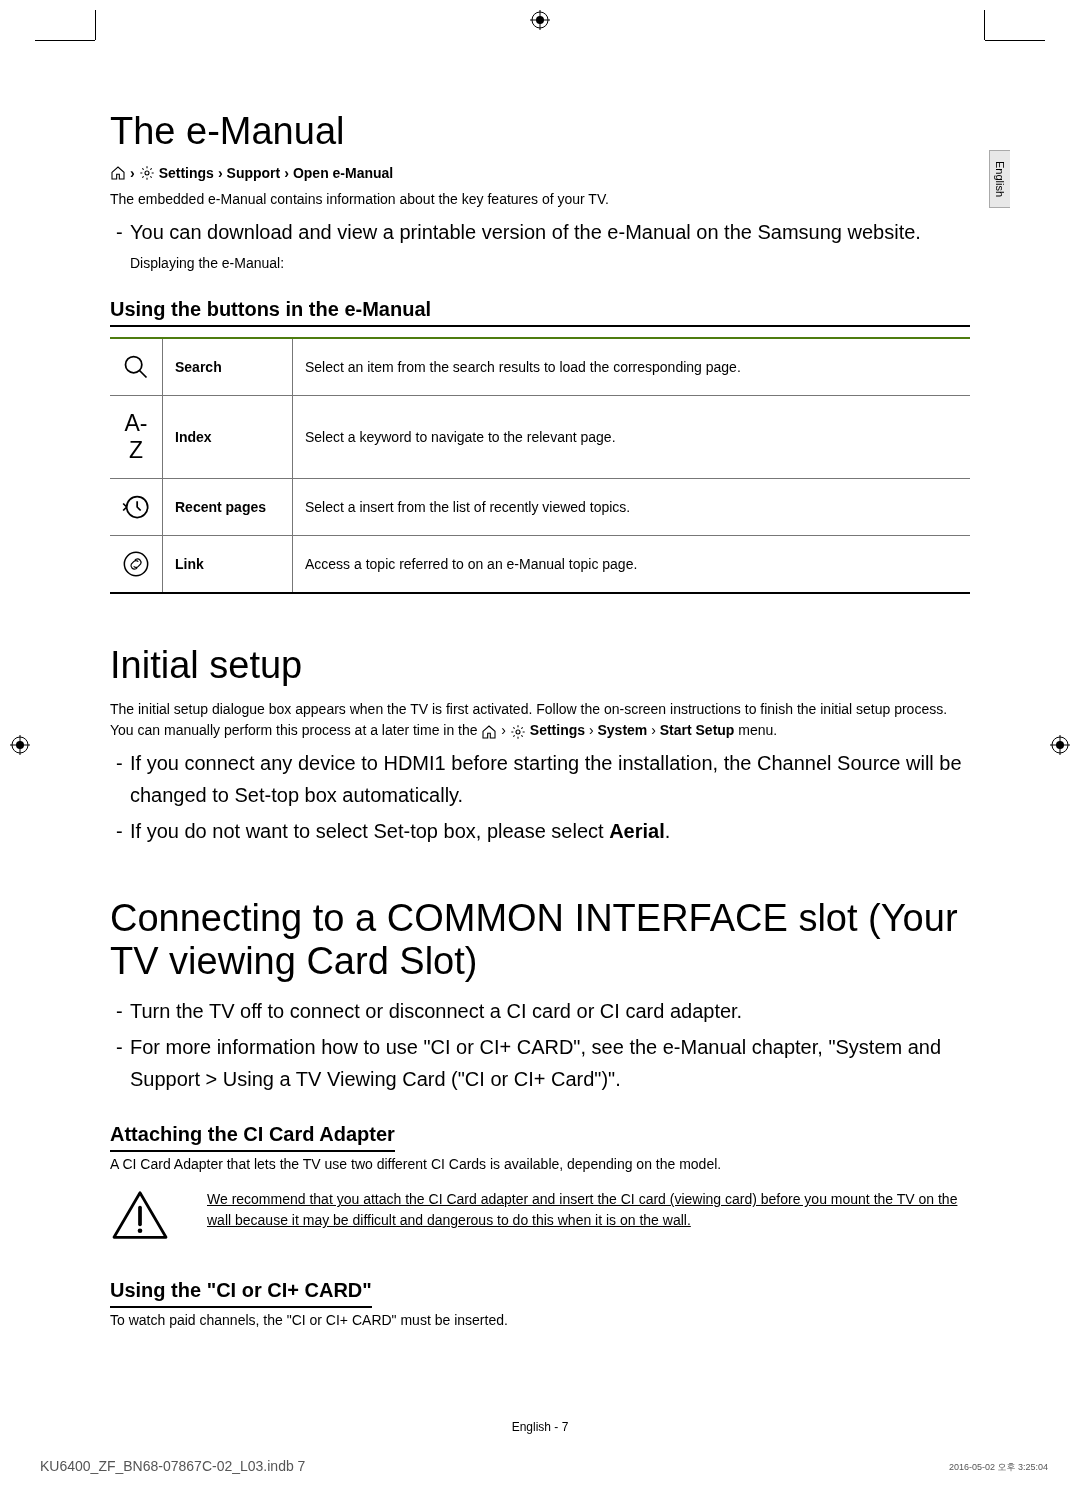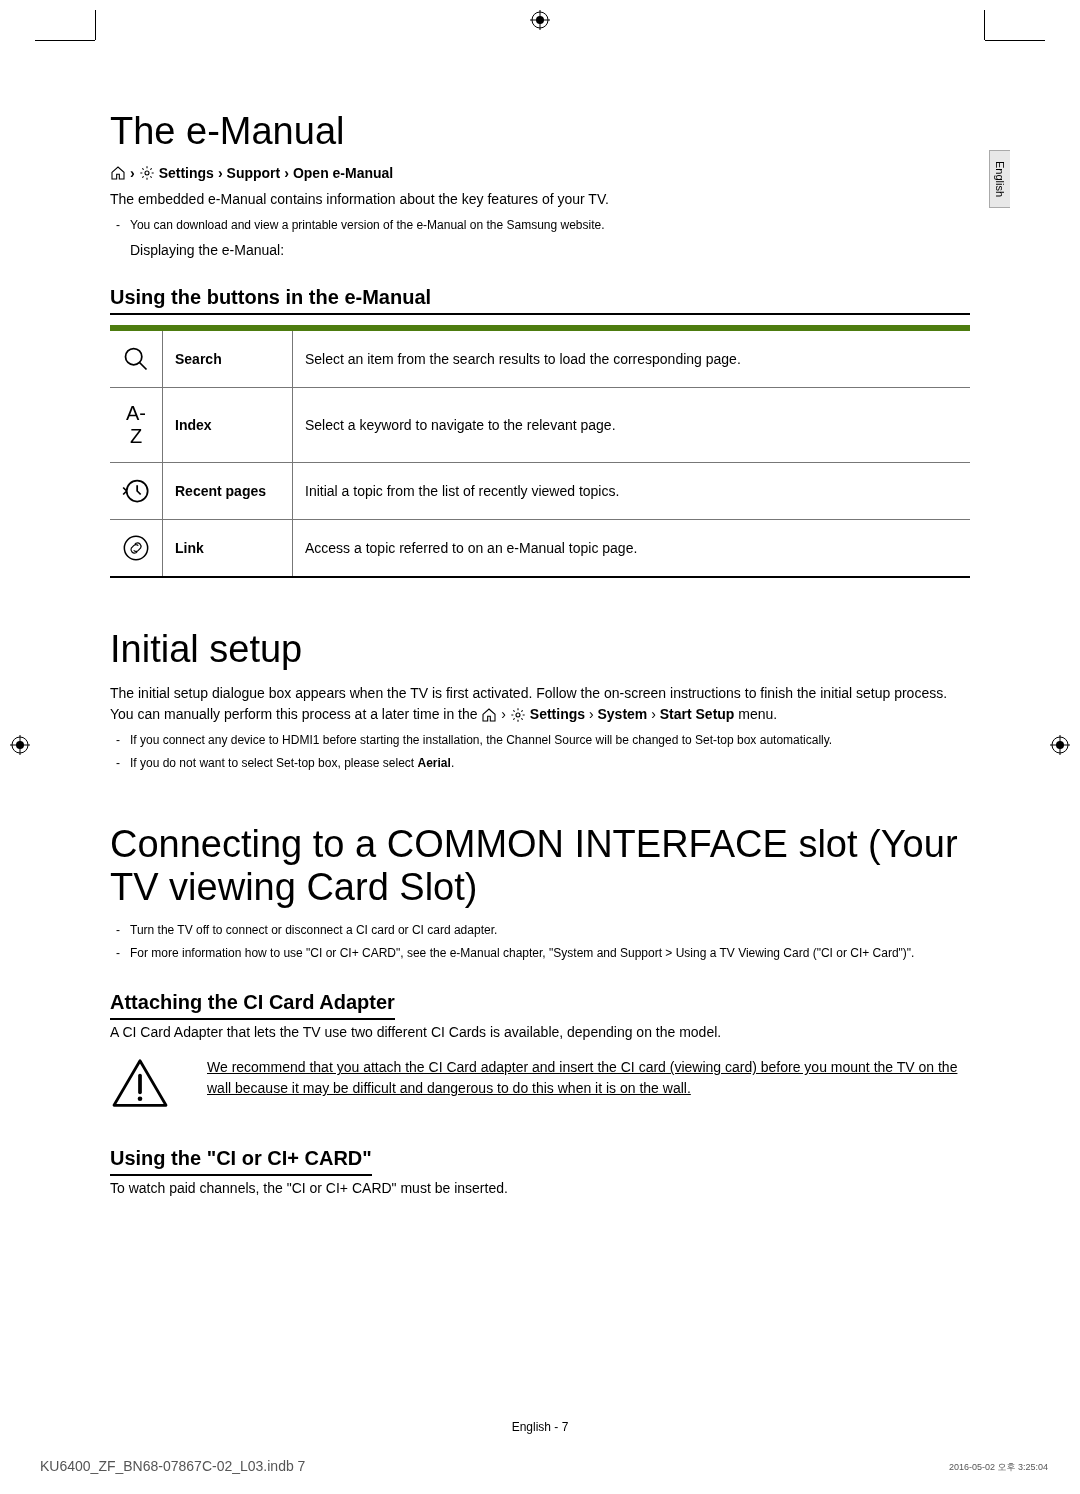--- a/index.html
+++ b/index.html
@@ -27,26 +27,26 @@
     writing-mode: vertical-rl;
     font-size: 11px;
     padding: 10px 4px;
     background: #e8e8e8;
     border: 1px solid #aaa;
     border-right: none;
   }
   h1.title { font-size: 38px; font-weight: 400; margin-bottom: 12px; }
   .breadcrumb { font-size: 14px; font-weight: 600; margin-bottom: 8px; display:flex; align-items:center; gap:4px;}
   .body-text { font-size: 14px; line-height: 1.5; margin-bottom: 6px; }
-  .list-dash { font-size: 12px; line-height: 1.6; padding-left: 20px; position: relative; margin-bottom:4px;}
+  .list-dash { font-size: 20px; line-height: 1.6; padding-left: 20px; position: relative; margin-bottom:4px;}
   .list-dash::before { content: "-"; position: absolute; left: 6px; }
   .list-sub { font-size: 14px; line-height: 1.6; padding-left: 20px; margin-bottom: 4px;}
   h2.subhead { font-size: 20px; font-weight: 600; margin-top: 24px; margin-bottom: 2px; border-bottom:2px solid #000; padding-bottom:4px; display:inline-block;}
   .subhead-wrap { border-bottom: none; margin-top: 24px; margin-bottom: 10px;}
-  table.buttons { width: 100%; border-collapse: collapse; margin-top: 6px; border-top: 6px solid #4d7c0f; border-bottom:2px solid #000;}
+  table.buttons { width: 100%; border-collapse: collapse; margin-top: 6px; border-top: 2px solid #4d7c0f; border-bottom:2px solid #000;}
   table.buttons td { border: 1px solid #777; padding: 14px 12px; font-size: 14px; vertical-align: middle;}
   table.buttons td.icon-cell { width: 48px; text-align: center; border-left:none;}
   table.buttons td.label-cell { width: 130px; font-weight: 600;}
   table.buttons td.desc-cell { border-right:none; }
   .section-gap { margin-top: 50px; }
   .inline-bold { font-weight: 600; }
   .warning-row { display: flex; gap: 37px; align-items: flex-start; margin-top: 14px; text-decoration: underline;}
   .warning-icon-wrap { flex: 0 0 60px; }
   .footer-center { position: absolute; bottom: 60px; left: 50%; transform: translateX(-50%); font-size: 12px;}
   .footer-left { position: absolute; bottom: 20px; left: 40px; font-size: 14px; color:#555;}
@@ -128,34 +128,34 @@
     <td class="icon-cell">
       <svg class="icon-svg" viewBox="0 0 24 24">
             <circle cx="10" cy="10" r="7" fill="none" stroke="#000" stroke-width="1.5"></circle>
             <line x1="15" y1="15" x2="21" y2="21" stroke="#000" stroke-width="1.5"></line>
           </svg>
     </td>
     <td class="label-cell">Search</td>
     <td class="desc-cell">Select an item from the search results to load the corresponding page.</td>
   </tr>
   <tr>
-    <td class="icon-cell" style="font-size:20px; font-weight:400;">A-Z</td>
+    <td class="icon-cell" style="font-size:23px; font-weight:400;">A-Z</td>
     <td class="label-cell">Index</td>
     <td class="desc-cell">Select a keyword to navigate to the relevant page.</td>
   </tr>
   <tr>
     <td class="icon-cell">
       <svg class="icon-svg" viewBox="0 0 24 24">
             <circle cx="13" cy="12" r="9" fill="none" stroke="#000" stroke-width="1.5"></circle>
             <path d="M13 7v5l3 3" fill="none" stroke="#000" stroke-width="1.5"></path>
             <path d="M4 12 L1 9 M4 12 L1 15" stroke="#000" stroke-width="1.5" fill="none"></path>
           </svg>
     </td>
     <td class="label-cell">Recent pages</td>
-    <td class="desc-cell">Initial a topic from the list of recently viewed topics.</td>
+    <td class="desc-cell">Select a insert from the list of recently viewed topics.</td>
   </tr>
   <tr>
     <td class="icon-cell">
       <svg class="icon-svg" viewBox="0 0 24 24">
             <circle cx="12" cy="12" r="10" fill="none" stroke="#000" stroke-width="1.3"></circle>
             <path d="M10 14a3 3 0 0 0 4 0l2-2a3 3 0 0 0-4-4l-1 1M14 10a3 3 0 0 0-4 0l-2 2a3 3 0 0 0 4 4l1-1" fill="none" stroke="#000" stroke-width="1"></path>
           </svg>
     </td>
     <td class="label-cell">Link</td>
     <td class="desc-cell">Access a topic referred to on an e-Manual topic page.</td>

